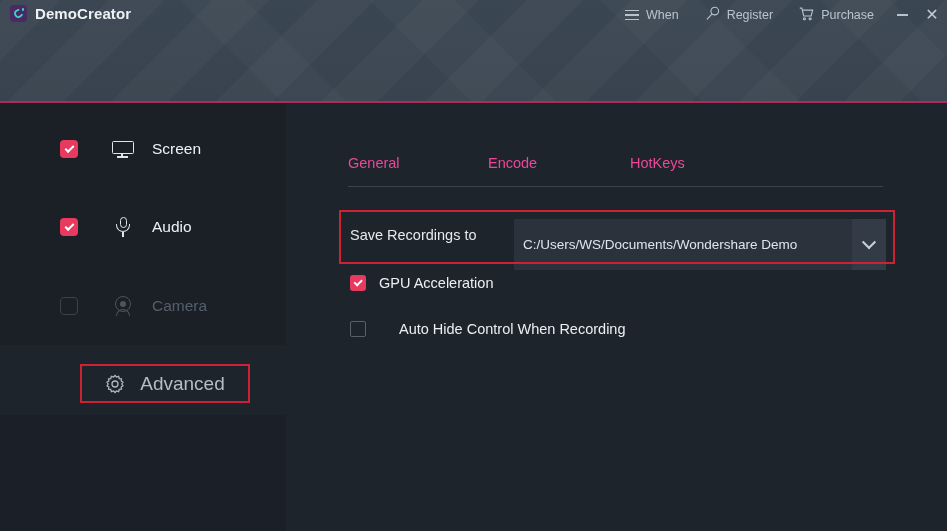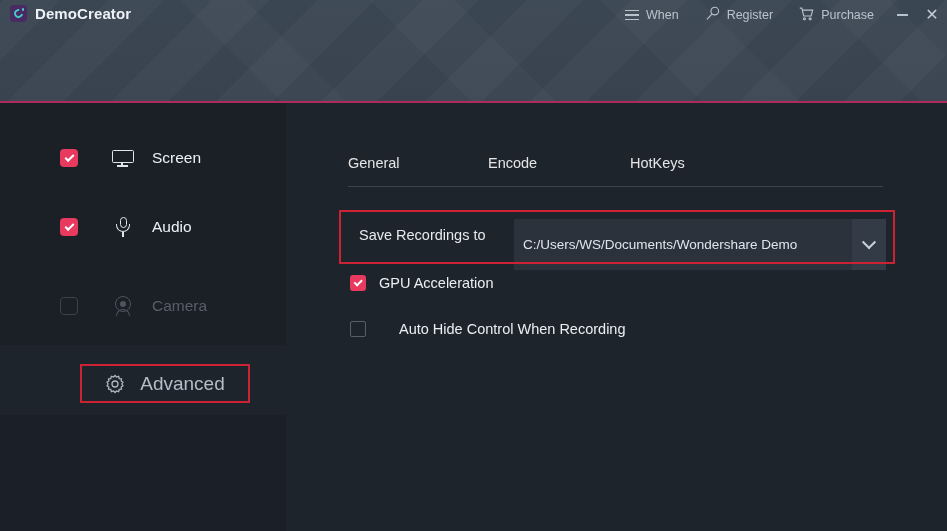--- a/index.html
+++ b/index.html
@@ -112,21 +112,21 @@
   
   .sidebar {
     position: absolute; left: 0; top: 103px;
     width: 286px; height: 242px;
     background: #1b1f26;
   }
   .side-row {
     position: absolute; left: 0; width: 286px; height: 40px;
     display: flex; align-items: center; cursor: pointer;
   }
-  .side-row.r0 { top: 35px; }
+  .side-row.r0 { top: 26px; }
   .side-row.r1 { top: 104px; }
   .side-row.r2 { top: 183px; }
 
   .cbox {
     width: 18px; height: 18px; border-radius: 4px;
     margin-left: 60px;
     display: flex; align-items: center; justify-content: center;
     flex: none;
   }
   .cbox.on { background: #e8395f; }
@@ -225,37 +225,37 @@
     position: absolute; left: 286px; top: 103px;
     width: 661px; height: 428px;
     background: #1e242c;
   }
 
   .tabs {
     position: absolute; left: 62px; top: 52px;
     width: 535px; display: flex;
   }
   .tab {
-    font-size: 14.5px; color: #e5e5e5; cursor: pointer;
+    font-size: 14.5px; color: #ec4899; cursor: pointer;
   }
   .tab.t0 { width: 140px; }
   .tab.t1 { width: 142px; }
   .tab.t2 { width: 140px; }
   .tab-rule {
     position: absolute; left: 62px; top: 83px;
     width: 535px; height: 1px; background: #3a434e;
   }
 
   .save-hl {
     position: absolute; left: 53px; top: 107px;
     width: 556px; height: 54px;
     border: 2.5px solid #cc2233;
   }
   .save-label {
-    position: absolute; left: 73px; top: 124px;
+    position: absolute; left: 64px; top: 124px;
     font-size: 14.5px; color: #e6eaef;
   }
   .path-box {
     position: absolute; left: 228px; top: 116px;
     width: 372px; height: 51px;
     display: flex; align-items: stretch;
   }
   .path-val {
     flex: 1; background: #2b323c;
     display: flex; align-items: center;

